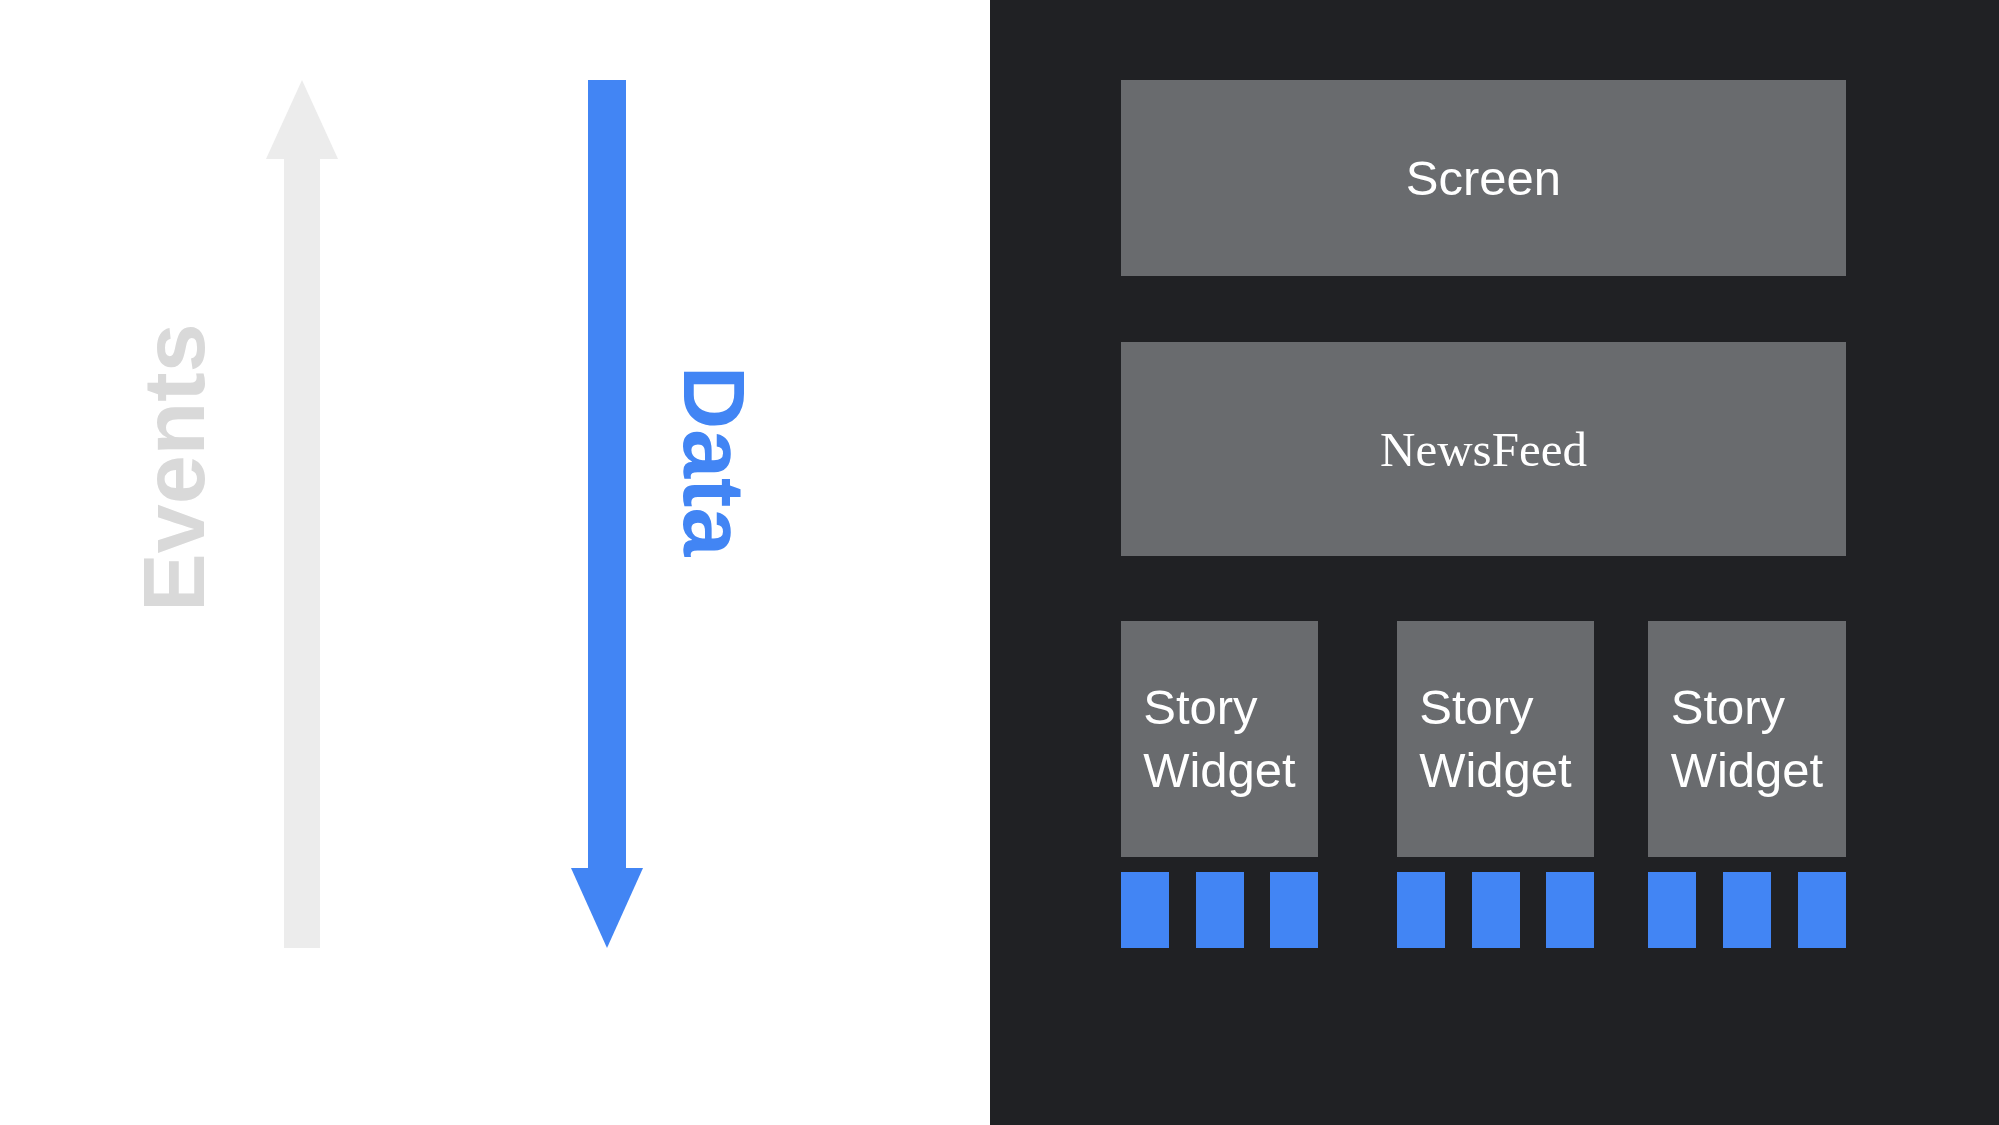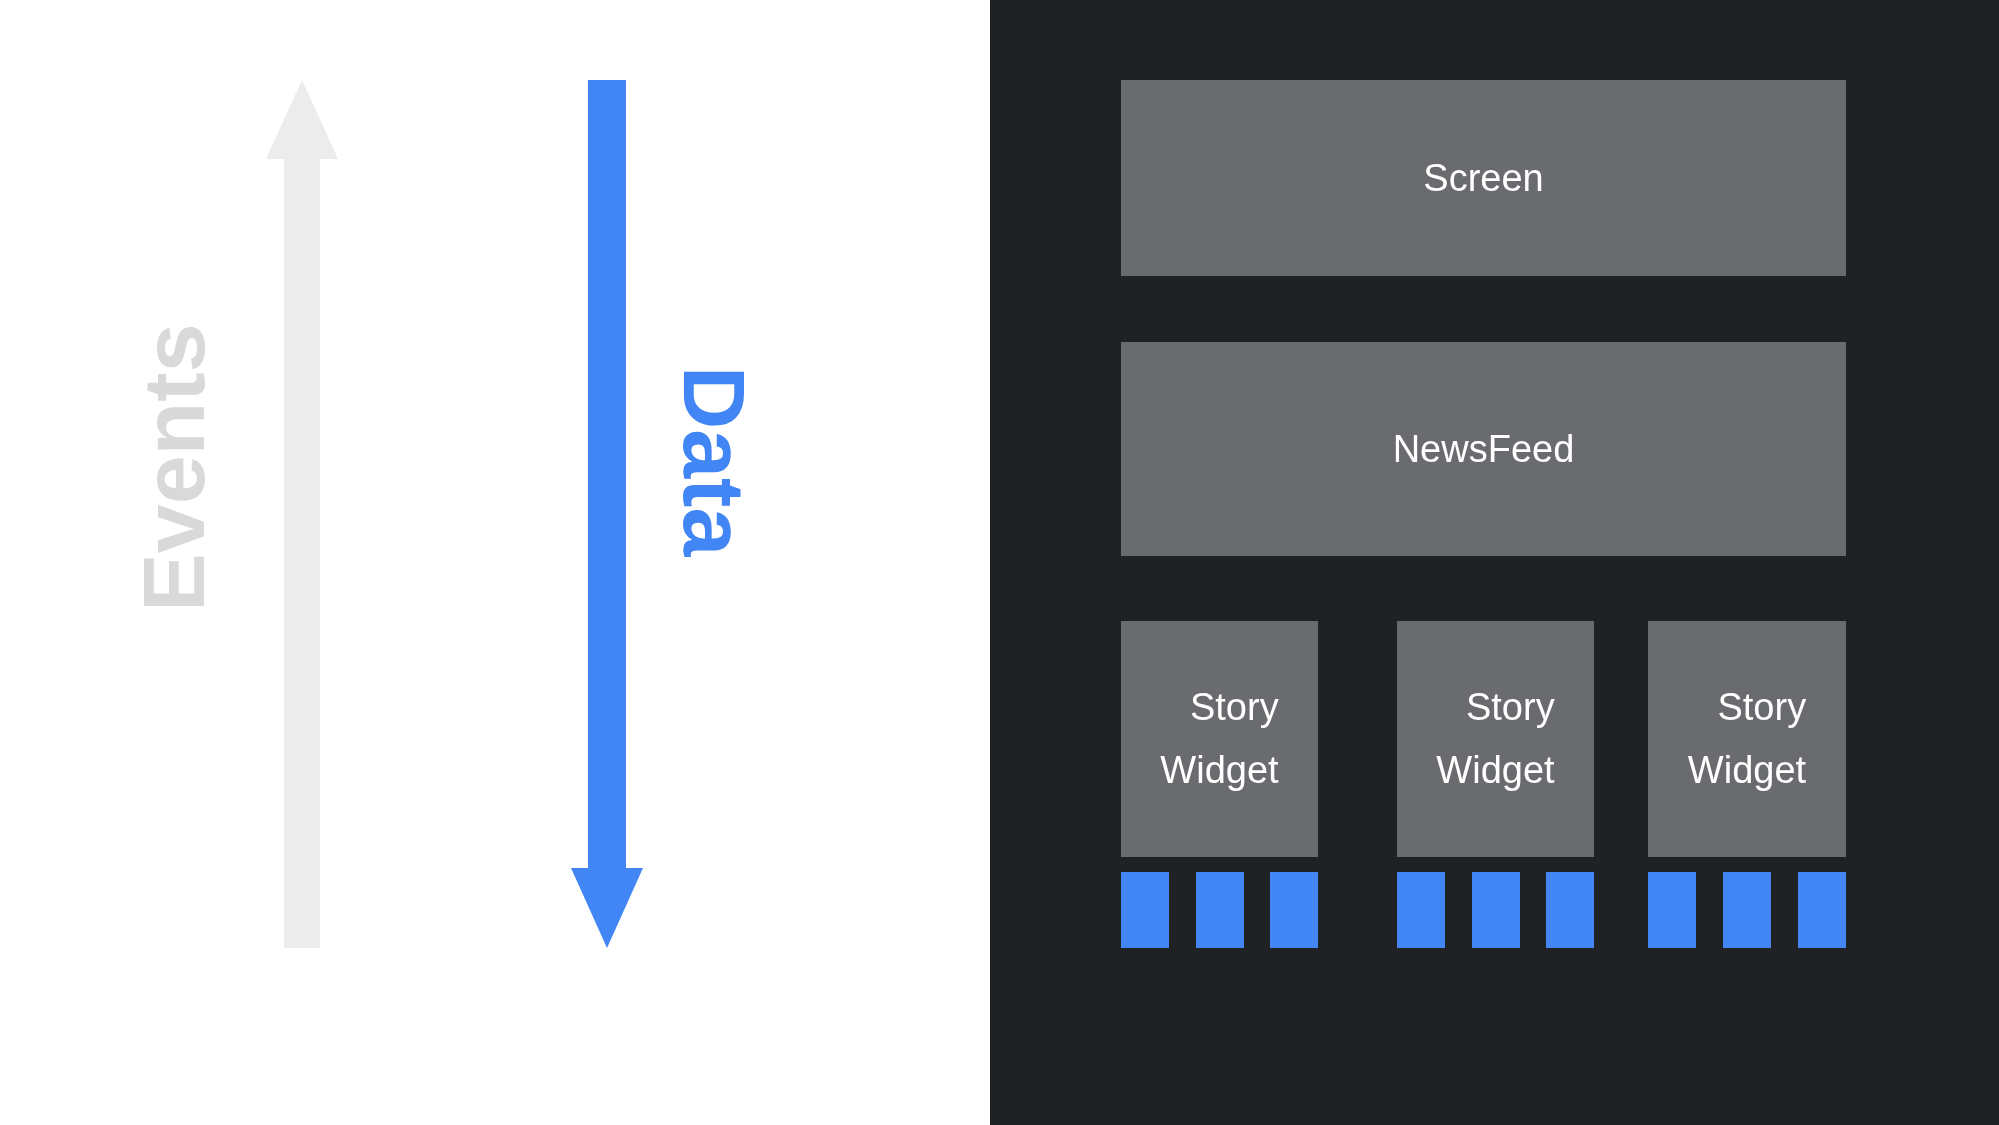--- a/index.html
+++ b/index.html
@@ -82,26 +82,26 @@
     background: var(--right-bg, #202124);
   }
   
   .gbox {
     position: absolute;
     background: var(--box-gray, #696b6e);
     color: var(--label-white, #ffffff);
     display: flex;
     align-items: center;
     justify-content: center;
-    text-align: right;
-    font-size: 38px;
+    text-align: left;
+    font-size: 49px;
     line-height: 63px;
   }
   .screen-box   { left: 131px; top: 80px;  width: 725px; height: 196px; }
-  .newsfeed-box { left: 131px; top: 342px; width: 725px; height: 214px; }
+  .newsfeed-box { left: 131px; top: 342px; width: 725px; height: 214px; font-family: Liberation Serif, serif; }
   .story-box    { top: 621px; width: 197px; height: 236px; }
   .story-box-1  { left: 131px; }
   .story-box-2  { left: 407px; }
   .story-box-3  { left: 658px; width: 198px; }
 
   .block-row {
     position: absolute;
     top: 872px;
     width: 197px; height: 76px;
     display: flex;

